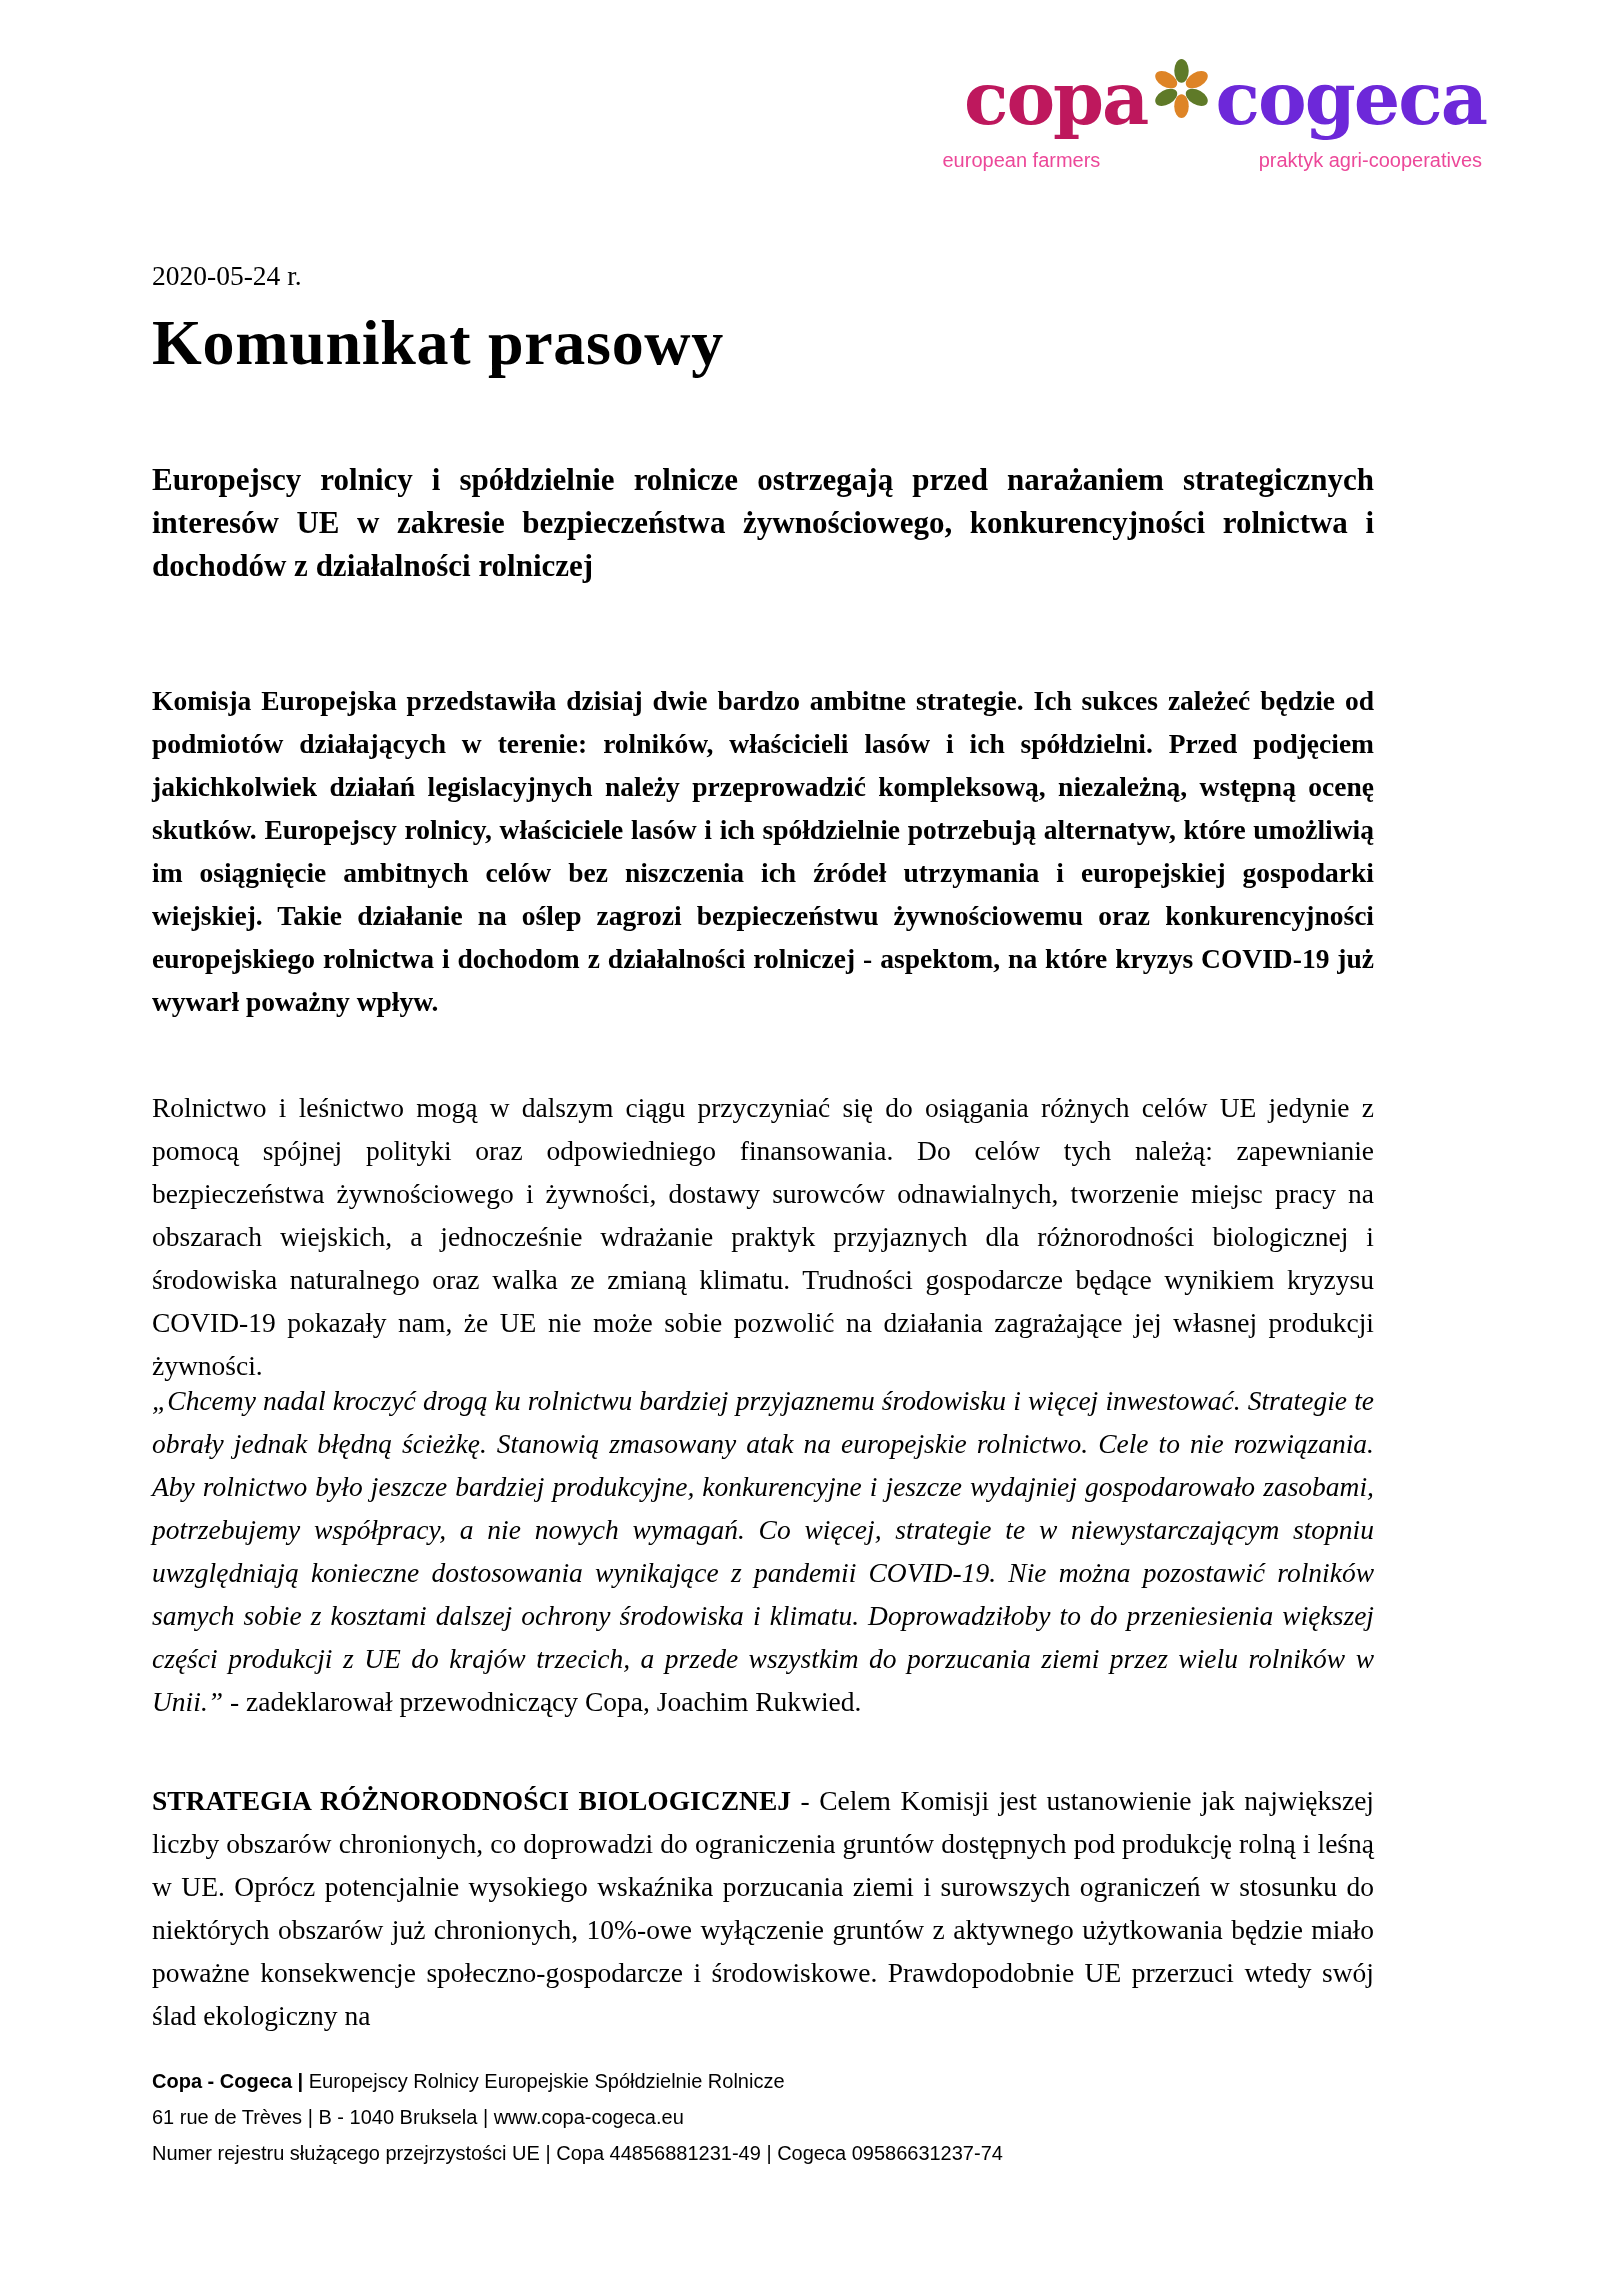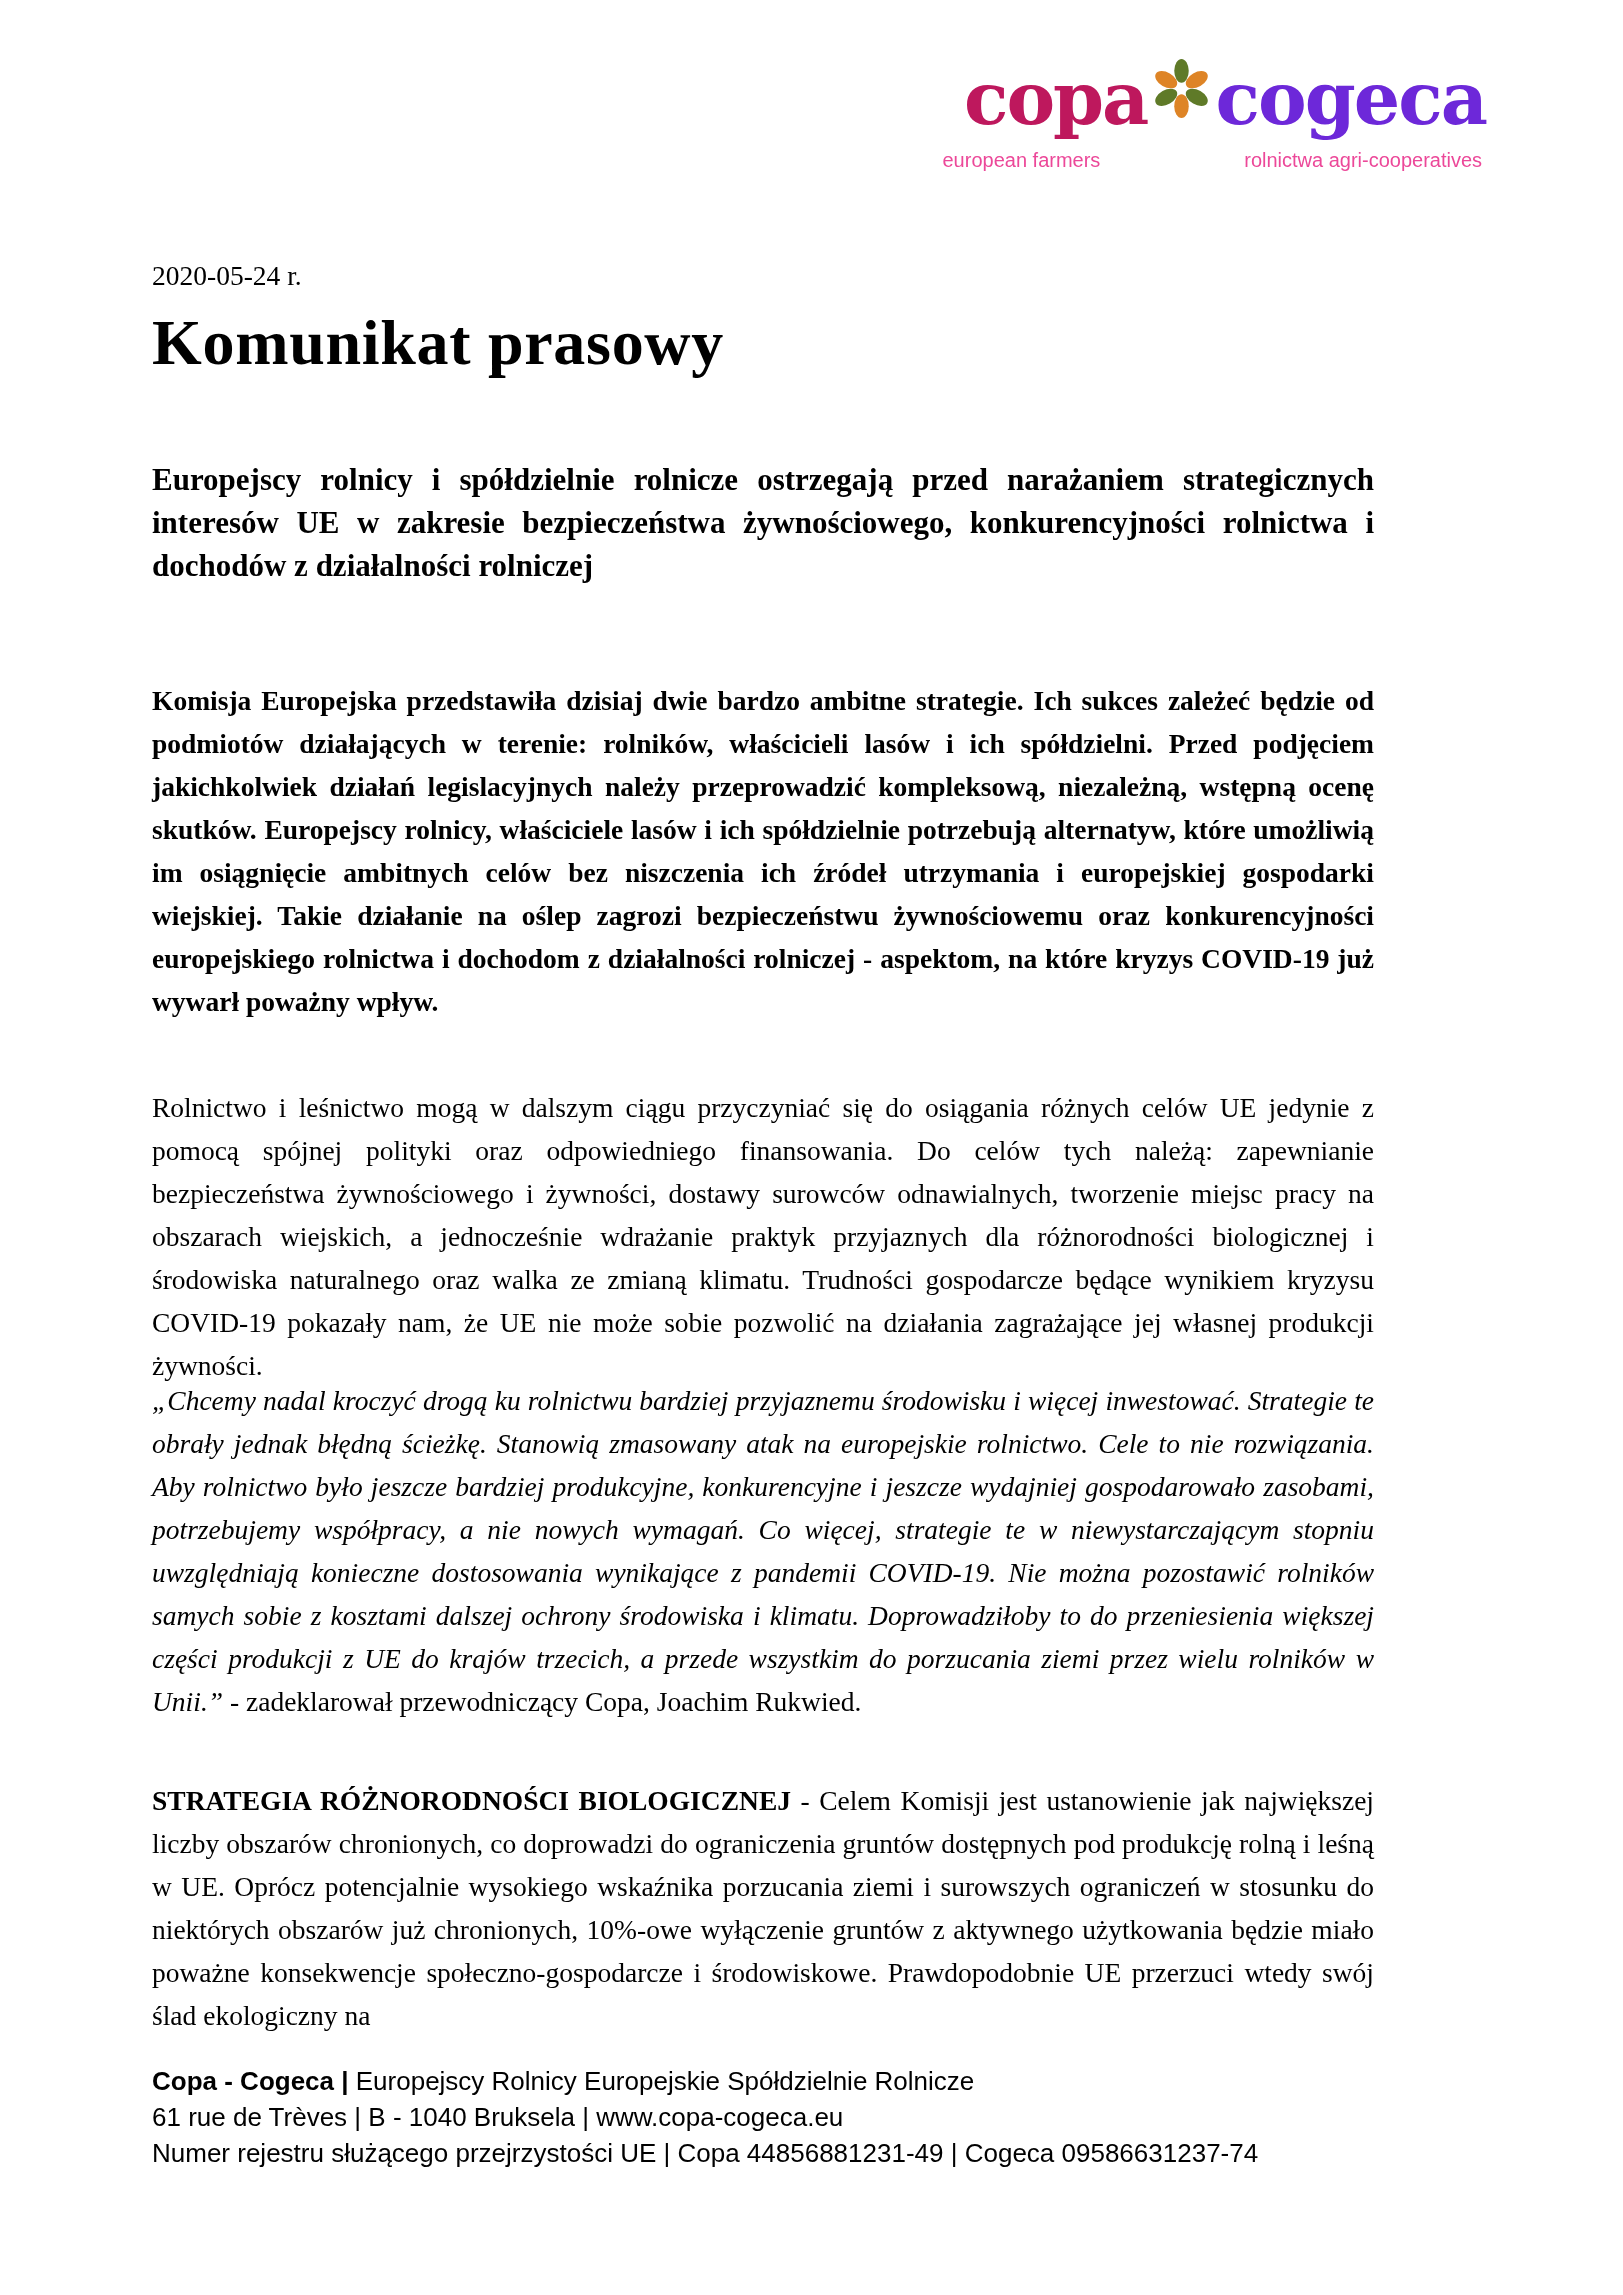--- a/index.html
+++ b/index.html
@@ -49,21 +49,21 @@
   .para-body     { top: 1086px; }
   .para-quote    { top: 1379px; }
   .quote-text    { font-style: italic; }
   .para-strategy { top: 1779px; }
   .strategy-heading { font-weight: bold; }
 
   
   .footer {
     position: absolute; top: 2063px; left: 152px; width: 1283px;
     font-family: "Liberation Sans", sans-serif;
-    font-size: 26px; line-height: 36px; text-align: left;
+    font-size: 20px; line-height: 36px; text-align: left;
   }
   .footer .org { font-weight: bold; }
 </style>
 </head>
 <body>
 
 <div class="logo">
   <div class="logo-word">
     <span class="logo-copa">copa</span>
     <svg class="flower" viewBox="0 0 100 100" aria-hidden="true">
@@ -73,21 +73,21 @@
         <ellipse class="petal-green" cx="0" cy="-28" rx="11.5" ry="19" transform="rotate(120)"></ellipse>
         <ellipse class="petal-orange" cx="0" cy="-28" rx="11.5" ry="19" transform="rotate(180)"></ellipse>
         <ellipse class="petal-green" cx="0" cy="-28" rx="11.5" ry="19" transform="rotate(240)"></ellipse>
         <ellipse class="petal-orange" cx="0" cy="-28" rx="11.5" ry="19" transform="rotate(300)"></ellipse>
       </g>
     </svg>
     <span class="logo-cogeca">cogeca</span>
   </div>
   <div class="taglines">
     <span>european farmers</span>
-    <span>rolnictwa agri-cooperatives</span>
+    <span>praktyk agri-cooperatives</span>
   </div>
 </div>
 
 <div class="date">2020-05-24 r.</div>
 
 <h1 class="title" style="margin:0">Komunikat prasowy</h1>
 
 <div class="headline">Europejscy rolnicy i spółdzielnie rolnicze ostrzegają przed narażaniem strategicznych interesów UE w zakresie bezpieczeństwa żywnościowego, konkurencyjności rolnictwa i dochodów z działalności rolniczej</div>
 
 <p class="para para-lead" style="margin:0">Komisja Europejska przedstawiła dzisiaj dwie bardzo ambitne strategie. Ich sukces zależeć będzie od podmiotów działających w terenie: rolników, właścicieli lasów i ich spółdzielni. Przed podjęciem jakichkolwiek działań legislacyjnych należy przeprowadzić kompleksową, niezależną, wstępną ocenę skutków. Europejscy rolnicy, właściciele lasów i ich spółdzielnie potrzebują alternatyw, które umożliwią im osiągnięcie ambitnych celów bez niszczenia ich źródeł utrzymania i europejskiej gospodarki wiejskiej. Takie działanie na oślep zagrozi bezpieczeństwu żywnościowemu oraz konkurencyjności europejskiego rolnictwa i dochodom z działalności rolniczej - aspektom, na które kryzys COVID-19 już wywarł poważny wpływ.</p>

